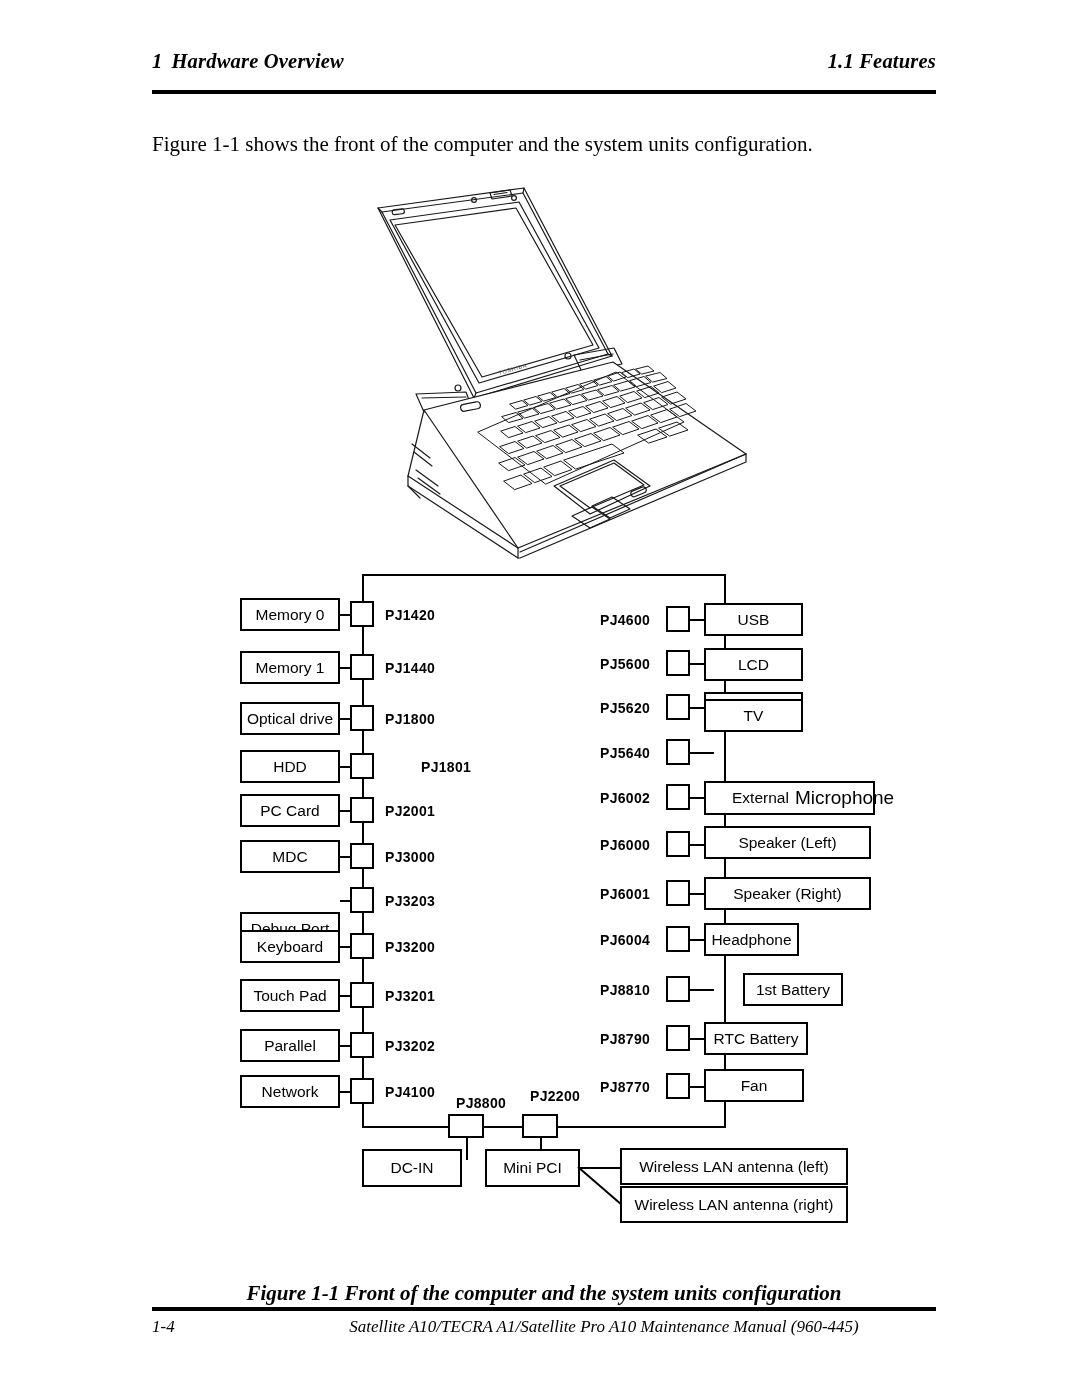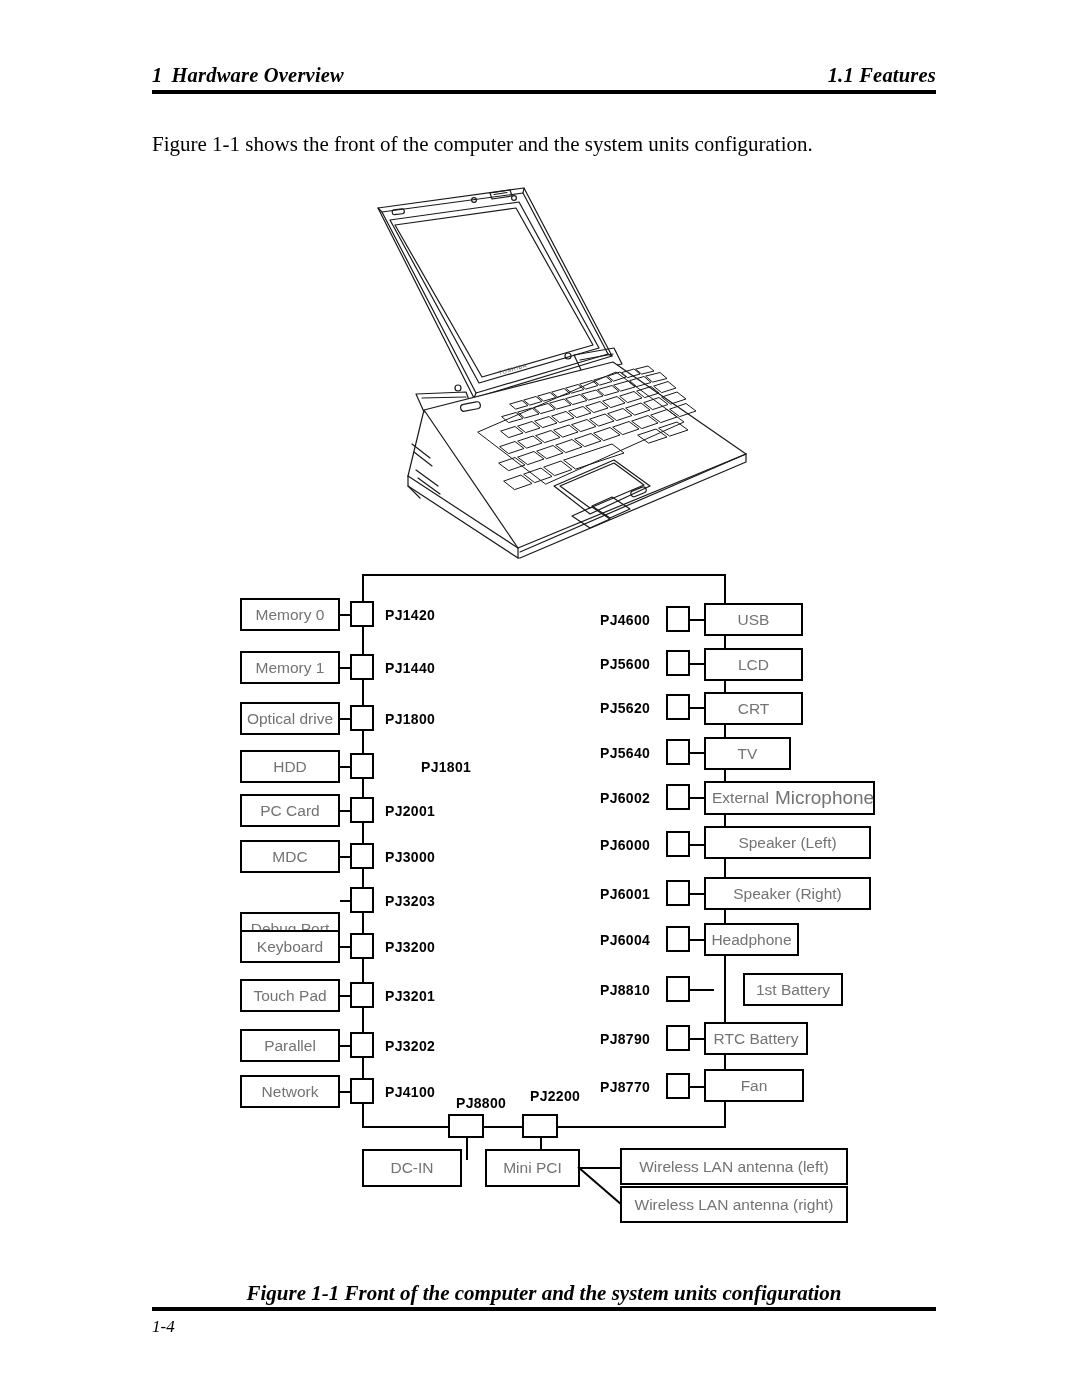--- a/index.html
+++ b/index.html
@@ -13,21 +13,21 @@
     position: relative;
     font-family: "Liberation Sans", sans-serif;
     color: #000000;
     overflow: hidden;
   }
 
   
   #page-header {
     position: absolute;
     left: 152px;
-    top: 64px;
+    top: 50px;
     width: 784px;
     height: 38px;
   }
   #page-header .head-left,
   #page-header .head-right {
     position: absolute;
     top: 0;
     font-family: "Liberation Serif", serif;
     font-style: italic;
     font-weight: bold;
@@ -96,21 +96,21 @@
   
   .comp-box {
     position: absolute;
     border: 2px solid #000;
     background: #fff;
     box-sizing: border-box;
     display: flex;
     align-items: center;
     justify-content: center;
     font-size: 15.5px;
-    color: #737373;
+    color: #000000;
     white-space: nowrap;
     height: 33px;
   }
 
   
   .conn-pad {
     position: absolute;
     width: 24px;
     height: 26px;
     border: 2.5px solid #000;
@@ -135,21 +135,21 @@
   }
   .wire-v {
     position: absolute;
     width: 0;
     border-left: 2px solid #000;
   }
   .wire-diag { position: absolute; }
   .wire-diag svg { display: block; overflow: visible; }
 
   
-  .mic-small { font-size: 15.5px; }
+  .mic-small { font-size: 15.5px; margin-left: 20px; }
   .mic-large { font-size: 19px; margin-left: 6px; }
 
   
   #figure-caption {
     position: absolute;
     left: 152px;
     top: 1238px;
     width: 784px;
     text-align: center;
     font-family: "Liberation Serif", serif;
@@ -407,21 +407,21 @@
   <div class="comp-box" style="left:704px; top:648px; width:99px;">LCD</div>
 
   <div class="conn-label" style="left:600px; top:700px;">PJ5620</div>
   <div class="conn-pad" style="left:666px; top:694px;"></div>
   <div class="wire-h" style="left:690px; top:707px; width:24px;"></div>
   <div class="comp-box" style="left:704px; top:692px; width:99px;">CRT</div>
 
   <div class="conn-label" style="left:600px; top:745px;">PJ5640</div>
   <div class="conn-pad" style="left:666px; top:739px;"></div>
   <div class="wire-h" style="left:690px; top:752px; width:24px;"></div>
-  <div class="comp-box" style="left:704px; top:737px; width:87px;">TV</div>
+  <div class="comp-box" style="left:704px; top:699px; width:99px;">TV</div>
 
   <div class="conn-label" style="left:600px; top:790px;">PJ6002</div>
   <div class="conn-pad" style="left:666px; top:784px;"></div>
   <div class="wire-h" style="left:690px; top:797px; width:24px;"></div>
   <div class="comp-box" style="left:704px; top:781px; width:171px; height:34px; justify-content:flex-start; padding-left:6px;">
     <span class="mic-small">External</span>
       <span class="mic-large">Microphone</span>
   </div>
 
   <div class="conn-label" style="left:600px; top:837px;">PJ6000</div>
@@ -474,13 +474,14 @@
   </div>
   <div class="comp-box" style="left:620px; top:1186px; width:228px; height:37px;">Wireless LAN antenna (right)</div>
 
 </div>
 
 <div id="figure-caption">Figure 1-1 Front of the computer and the system units configuration</div>
 
 <div class="rule-thick" id="footer-rule"></div>
 <div id="page-footer">
   <span class="foot-page">1-4</span>
+  <span class="foot-title">Satellite A10/TECRA A1/Satellite Pro A10  Maintenance Manual (960-445)</span>
 </div>
 
 </body></html>

